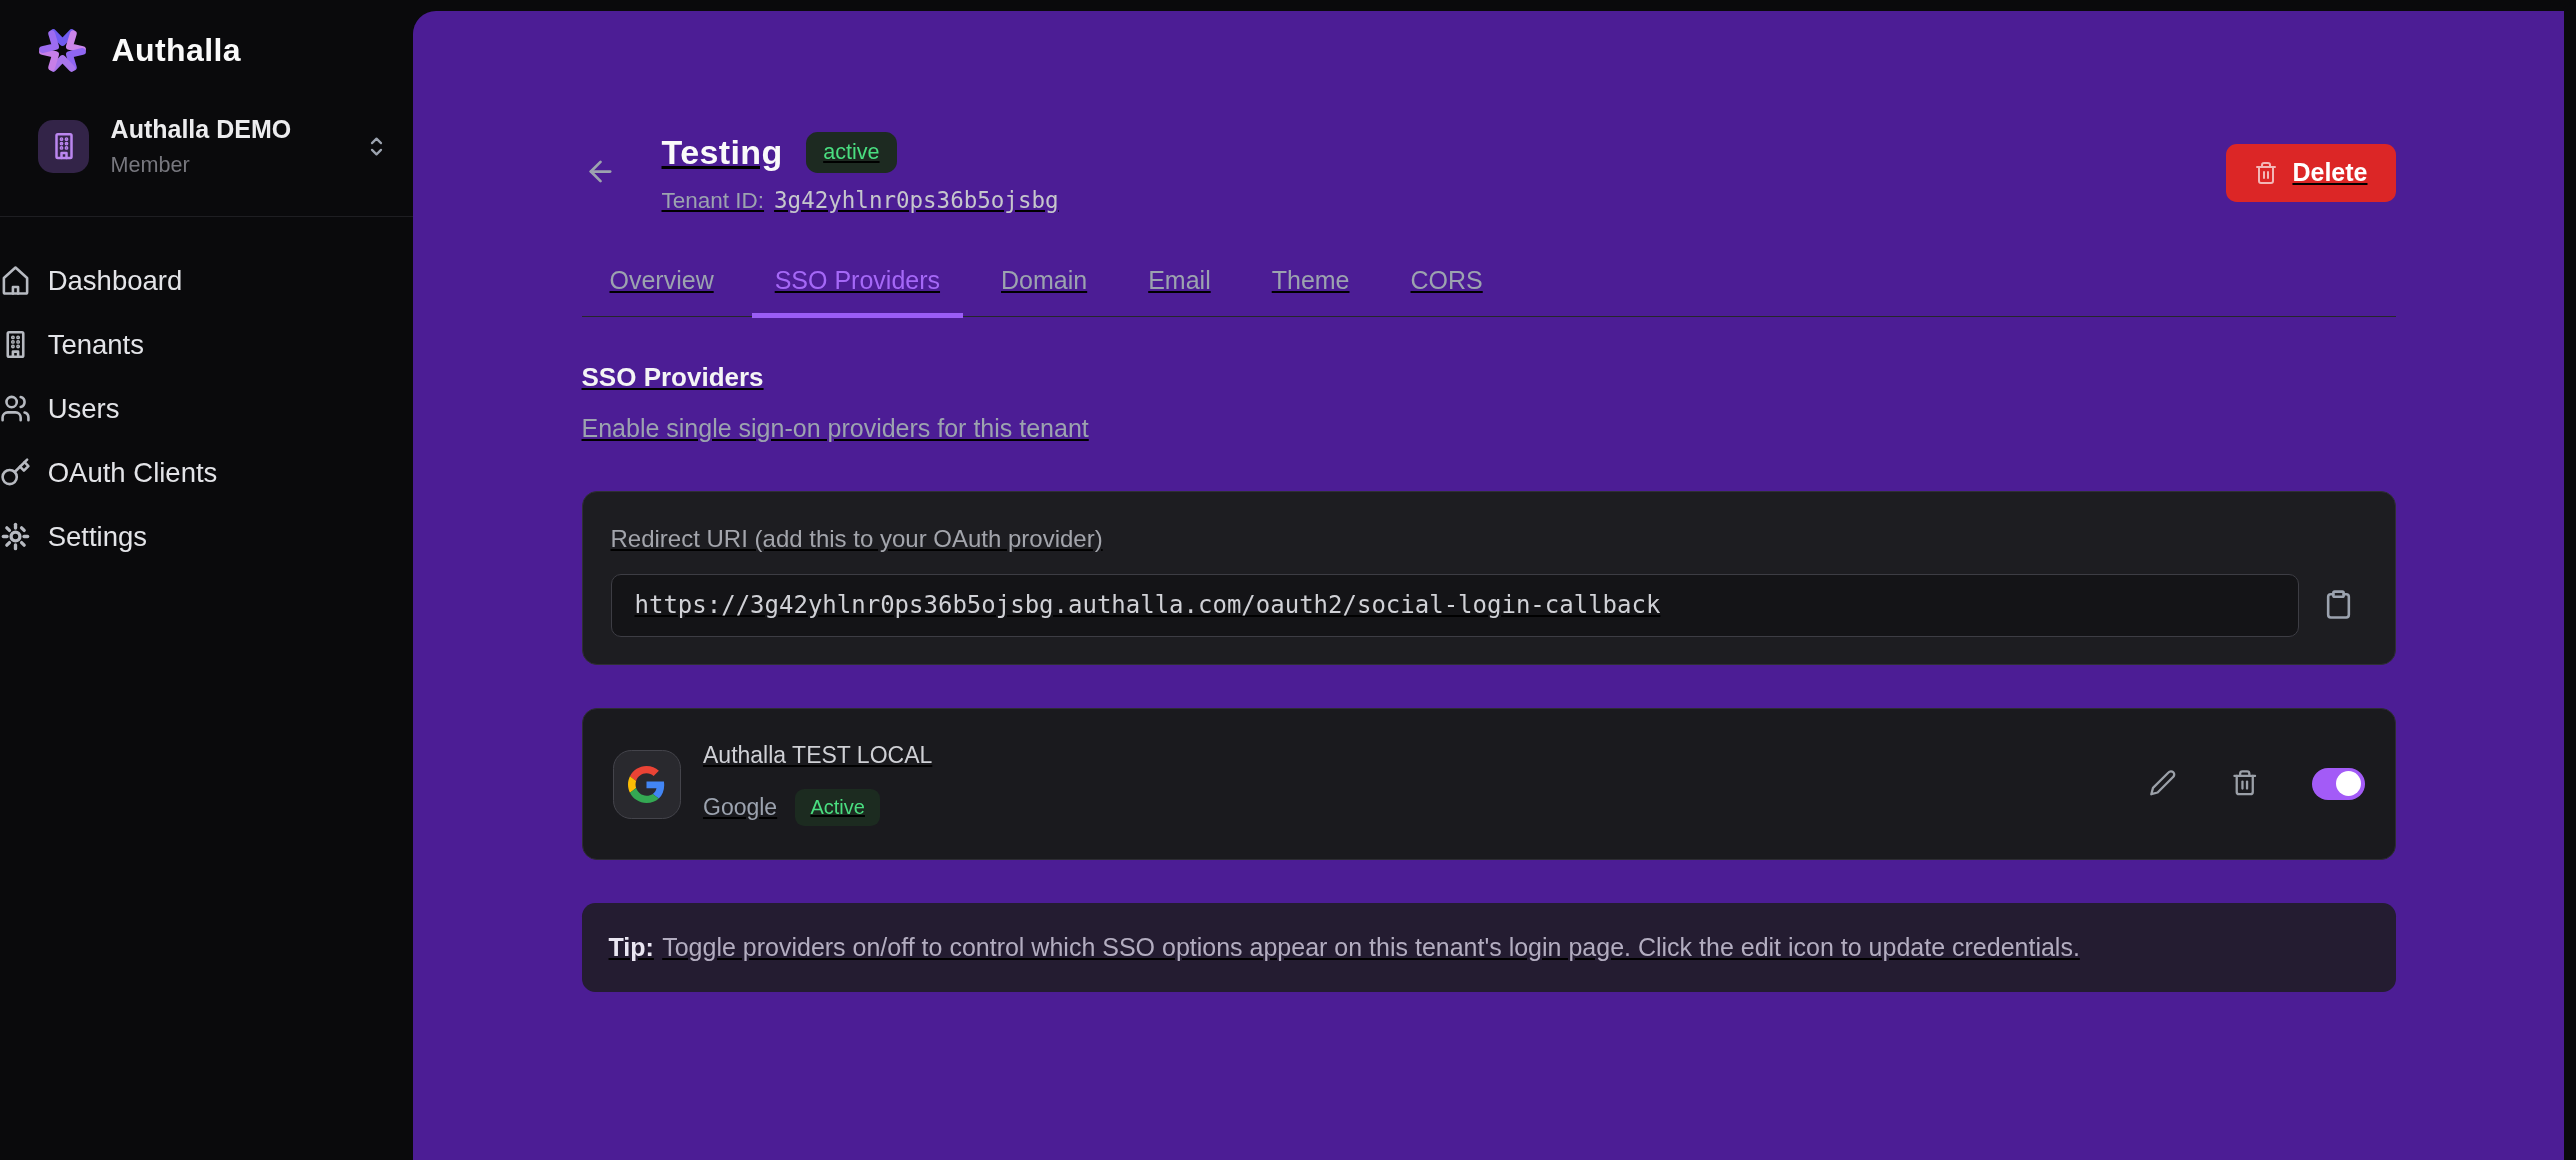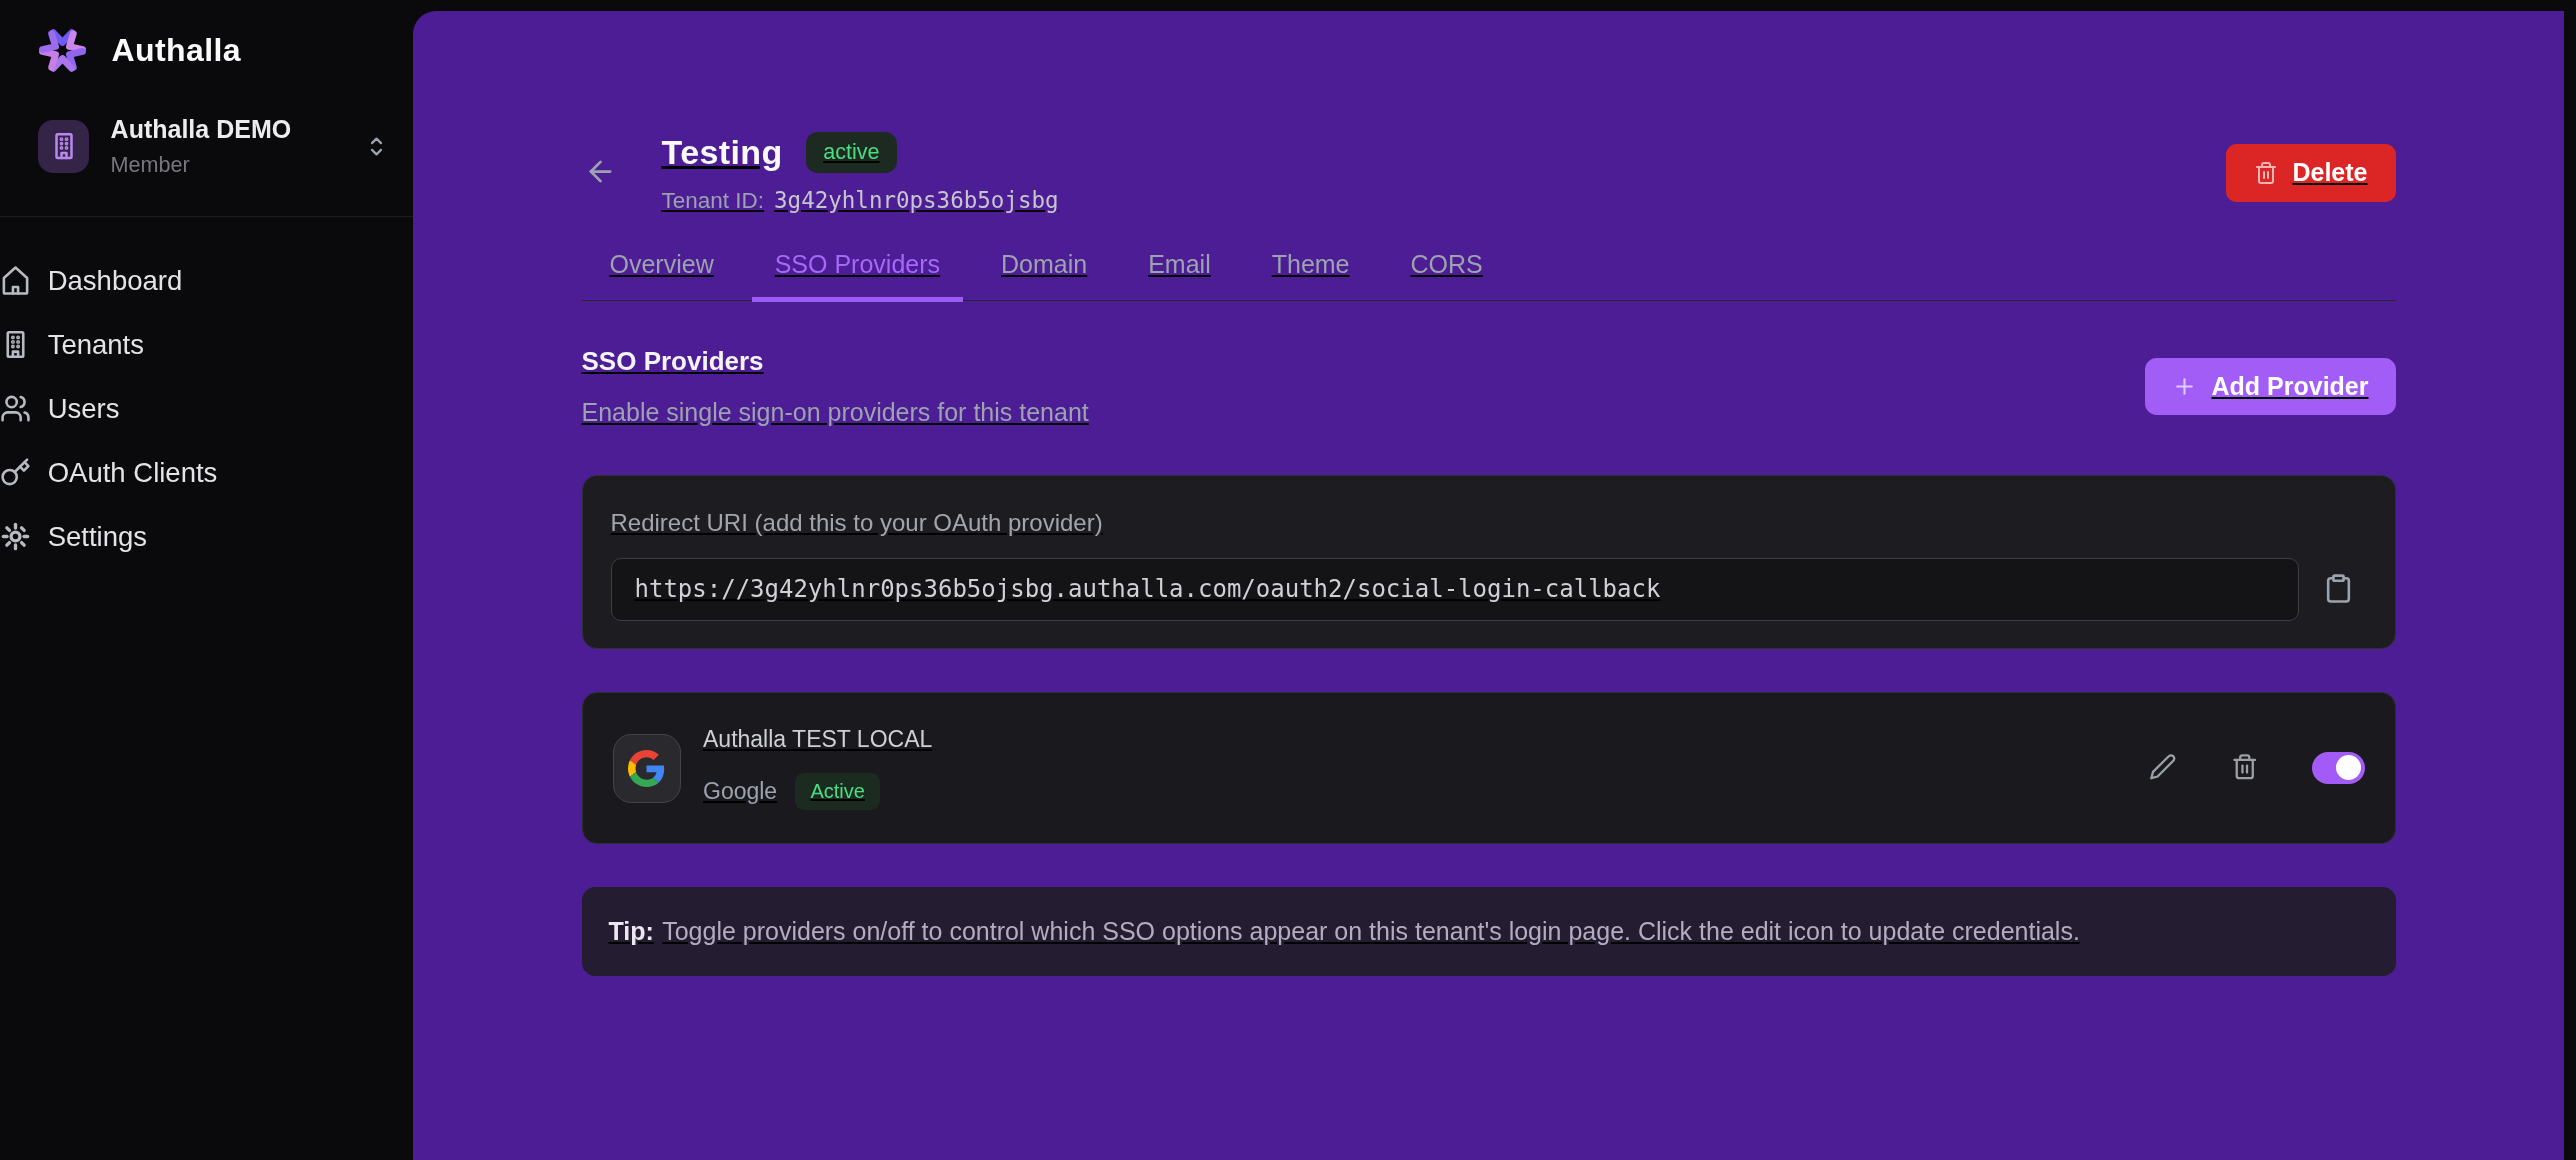--- a/index.html
+++ b/index.html
@@ -41,21 +41,21 @@
   .title-row { display:flex; align-items:center; }
   .page-title { font-size:34px; font-weight:700; color:#fafafa; letter-spacing:0.4px; }
   .status-badge { margin-left:23px; background:#1d2a21; color:#4ade80; font-size:21.6px; padding:7.5px 17.5px; border-radius:11.7px; }
   .tenant-row { margin-top:14px; display:flex; align-items:baseline; }
   .tenant-label { font-size:22.5px; color:#9ca3af; }
   .tenant-id { margin-left:10px; font-family:"DejaVu Sans Mono", monospace; font-size:22.5px; color:#c6c7cc; }
   .delete-btn { margin-left:auto; display:flex; align-items:center; gap:14px; background:#dc2626; border:none; border-radius:10.8px; height:58px; padding:0 28px; color:#fff; font-size:25px; font-weight:600; font-family:inherit; cursor:pointer; }
   .delete-btn svg { width:24px; height:24px; color:#f3b6b6; }
 
   
-  .tabs { margin-top:36px; display:flex; gap:15px; border-bottom:1.7px solid #27272b; }
+  .tabs { margin-top:52px; display:flex; gap:15px; border-bottom:1.7px solid #27272b; }
   .tab { padding:0 23px 18.3px 23px; font-size:25px; color:#9ca3af; border-bottom:5px solid transparent; margin-bottom:-1.7px; cursor:pointer; white-space:nowrap; }
   .tab:first-child { margin-left:5px; }
   .tab.active { color:#a568f7; border-bottom-color:#9b5df6; }
 
   
   .section-head { margin-top:45px; display:flex; align-items:center; justify-content:space-between; }
   .section-title { font-size:26px; font-weight:700; color:#f4f4f5; }
   .section-sub { margin-top:21px; font-size:25px; color:#9ca3af; }
   .add-btn { display:flex; align-items:center; gap:15px; background:#a25df6; border:none; border-radius:11.7px; height:57px; padding:0 27px; color:#fff; font-size:25px; font-weight:600; font-family:inherit; cursor:pointer; }
   .add-btn svg { width:25px; height:25px; color:#e0ccfc; }
@@ -237,27 +237,20 @@
         <div class="tab">Email</div>
         <div class="tab">Theme</div>
         <div class="tab">CORS</div>
       </div>
 
       <div class="section-head">
         <div>
           <h2 class="section-title">SSO Providers</h2>
           <p class="section-sub">Enable single sign-on providers for this tenant</p>
         </div>
-        <button class="add-btn">
-          <svg viewBox="0 0 24 24" fill="none" stroke="currentColor" stroke-width="2" stroke-linecap="round" stroke-linejoin="round">
-            <path d="M12 5v14"></path>
-              <path d="M5 12h14"></path>
-          </svg>
-          <span>Add Provider</span>
-        </button>
       </div>
 
       <div class="redirect-card">
         <div class="redirect-label">Redirect URI (add this to your OAuth provider)</div>
         <div class="uri-row">
           <div class="uri-input">https://3g42yhlnr0ps36b5ojsbg.authalla.com/oauth2/social-login-callback</div>
           <button class="copy-btn">
             <svg viewBox="0 0 24 24" fill="none" stroke="currentColor" stroke-width="2" stroke-linecap="round" stroke-linejoin="round">
               <rect x="8" y="2" width="8" height="4" rx="1"></rect>
               <path d="M16 4h2a2 2 0 0 1 2 2v14a2 2 0 0 1-2 2H6a2 2 0 0 1-2-2V6a2 2 0 0 1 2-2h2"></path>

